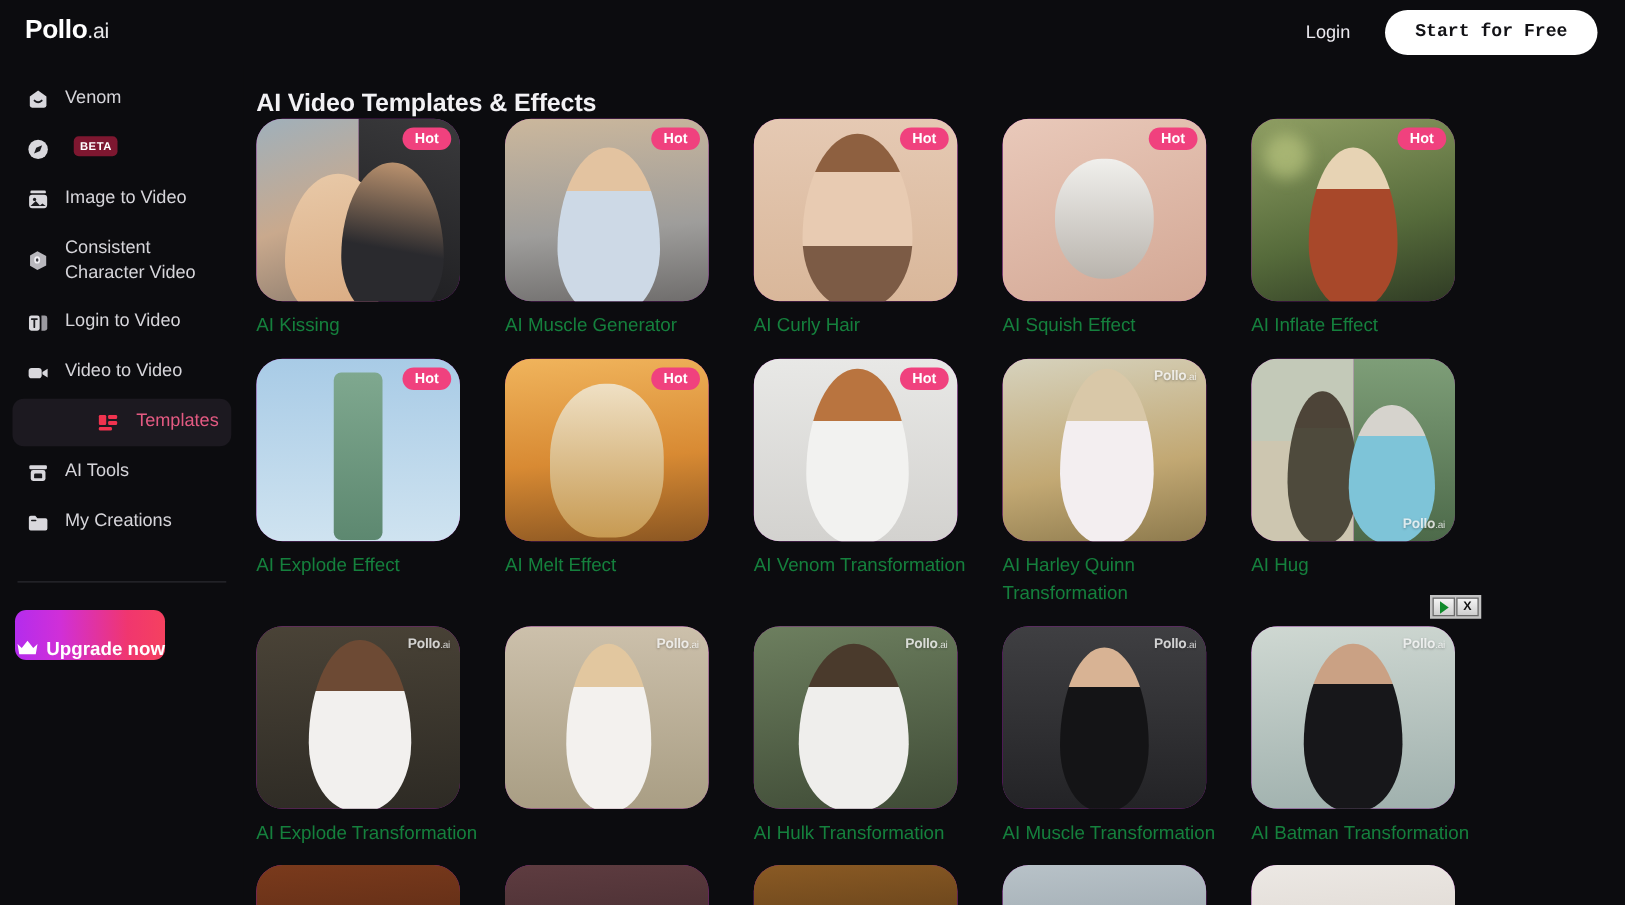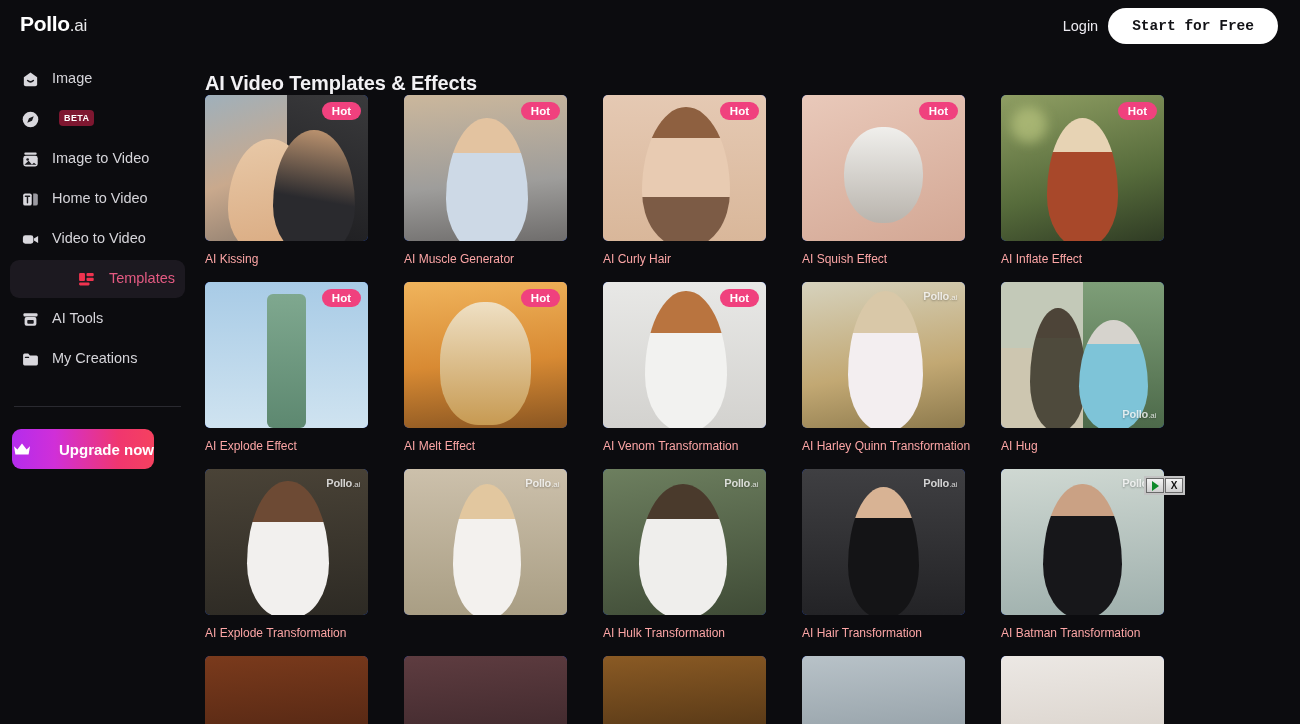--- a/index.html
+++ b/index.html
@@ -18,21 +18,21 @@
     background: #0c0c0f;
   }
   .logo {
     position: absolute; left: 20px; top: 12px;
     font-size: 21px; font-weight: bold; color: #ffffff; letter-spacing: -0.3px;
     display: flex; align-items: baseline;
   }
   .logo .suffix { font-size: 17px; font-weight: 500; color: #e8e8ea; letter-spacing: -0.2px; }
   .header-right {
     position: absolute; right: 22px; top: 8px;
-    display: flex; align-items: center; 
+    display: flex; align-items: center; gap: 18px;
   }
   .login-link {
     color: #eceaf0; font-size: 14.5px; cursor: pointer;
     padding: 6px 10px;
   }
   .start-free-btn {
     background: #ffffff; color: #121216;
     font-size: 14.5px; font-weight: 600;
     padding: 10px 24px; border-radius: 22px; border: none;
     cursor: pointer; font-family: Liberation Mono, monospace;
@@ -64,21 +64,21 @@
     display: inline-block; margin-left: 7px;
     background: #7e1730; color: #fff;
     font-size: 9px; font-weight: bold; letter-spacing: 0.4px;
     padding: 2px 5px; border-radius: 4px; vertical-align: 2px;
   }
   .divider {
     height: 1px; background: #2a2a30;
     margin: 28px 4px 22px 4px;
   }
   .upgrade-btn {
-    display: flex; align-items: center; justify-content: center; gap: 27px;
+    display: flex; align-items: flex-end; justify-content: center; gap: 5px;
     margin: 0 2px;
     height: 40px; border-radius: 9px; border: none;
     background: linear-gradient(90deg, #b42ced 0%, #d02fd8 30%, #f0366f 75%, #f5415f 100%);
     color: #fff; font-size: 15px; font-weight: bold; cursor: pointer;
     font-family: "Liberation Sans", sans-serif;
   }
 
   
   .main {
     position: absolute; left: 195px; top: 52px;
@@ -92,43 +92,43 @@
   }
   .grid {
     display: grid;
     grid-template-columns: repeat(5, 185px);
     column-gap: 14px;
     row-gap: 14px;
   }
   .card { width: 185px; cursor: pointer; }
   .thumb {
     position: relative; width: 163px; height: 146px;
-    border-radius: 5px; overflow: hidden;
-    background: #1d4ed8;
+    border-radius: 21px; overflow: hidden;
+    background: #a21caf;
   }
   .thumb .photo { position: absolute; inset: 0; }
   .hot-badge {
     position: absolute; top: 7px; right: 7px;
     background: #f0417e; color: #ffffff;
     font-size: 11.5px; font-weight: 600;
     padding: 3px 10px; border-radius: 11px;
     z-index: 4;
   }
   .watermark {
     position: absolute; right: 8px; bottom: 8px;
     color: rgba(255,255,255,0.78);
     font-size: 11px; font-weight: bold; z-index: 4;
     letter-spacing: -0.2px;
     text-shadow: 0 1px 2px rgba(0,0,0,0.3);
   }
   .watermark.tr { top: 8px; bottom: auto; }
   .watermark .wm-suffix { font-size: 8px; font-weight: normal; }
   .card-label {
-    margin-top: 9px; color: #fca5a5;
-    font-size: 12px; line-height: 1.5;
+    margin-top: 9px; color: #15803d;
+    font-size: 15px; line-height: 1.5;
     max-width: 180px;
   }
 
   
   .ad-widget {
     position: absolute; left: 1144px; top: 476px;
     display: flex; gap: 1px; z-index: 50;
     background: #c3c3c3; padding: 2px;
   }
   .ad-btn {
@@ -173,21 +173,21 @@
 
   <div class="sidebar">
     <div id="nav-list">
         <div class="nav-item">
           <span class="nav-icon">
             <svg width="19" height="19" viewBox="0 0 20 20">
               <path d="M3 7.5 L10 2.6 L17 7.5 L17 15 Q17 17 15 17 L5 17 Q3 17 3 15 Z" fill="#d9d8dd"></path>
               <path d="M7 11 q3 3 6 0" stroke="#1a1a1e" stroke-width="1.6" fill="none" stroke-linecap="round"></path>
             </svg>
           </span>
-          <span class="nav-label">Image</span>
+          <span class="nav-label">Venom</span>
         </div>
         <div class="nav-item">
           <span class="nav-icon">
             <svg width="19" height="19" viewBox="0 0 20 20">
               <circle cx="10" cy="10" r="8.2" fill="#d9d8dd"></circle>
               <path d="M13.4 6.6 L8.4 8.6 L6.6 13.4 L11.6 11.4 Z" fill="#1a1a1e"></path>
             </svg>
           </span>
           <span class="nav-label"><span class="beta-badge">BETA</span></span>
         </div>
@@ -198,26 +198,36 @@
               <rect x="2.4" y="6" width="15.2" height="11.4" rx="2.6" fill="#d9d8dd"></rect>
               <circle cx="7" cy="10" r="1.4" fill="#1a1a1e"></circle>
               <path d="M3.6 15.6 L8 11.4 L11.5 15.2 L13.6 13.4 L16.4 15.6 Z" fill="#1a1a1e"></path>
             </svg>
           </span>
           <span class="nav-label">Image to Video</span>
         </div>
         <div class="nav-item">
           <span class="nav-icon">
             <svg width="19" height="19" viewBox="0 0 20 20">
+              <path d="M9.4 2.2 L16.8 6 L16.8 14 L9.4 17.8 L3.2 14.4 L3.2 5.6 Z" fill="#b9b8bd"></path>
+              <ellipse cx="9.2" cy="9.4" rx="2.5" ry="3.1" fill="#f0eff3"></ellipse>
+              <ellipse cx="9.2" cy="9.4" rx="1.1" ry="1.5" fill="#3a3a40"></ellipse>
+            </svg>
+          </span>
+          <span class="nav-label">Consistent Character Video</span>
+        </div>
+        <div class="nav-item">
+          <span class="nav-icon">
+            <svg width="19" height="19" viewBox="0 0 20 20">
               <rect x="2.3" y="3.6" width="9" height="12.8" rx="2" fill="#d9d8dd"></rect>
               <path d="M4.6 6.6 H9 M6.8 6.6 V13.4" stroke="#1a1a1e" stroke-width="1.5" stroke-linecap="round"></path>
               <path d="M12.8 3.6 H15.6 Q17.7 3.6 17.7 5.6 V14.4 Q17.7 16.4 15.6 16.4 H12.8 Z" fill="#9b9aa0"></path>
             </svg>
           </span>
-          <span class="nav-label">Home to Video</span>
+          <span class="nav-label">Login to Video</span>
         </div>
         <div class="nav-item">
           <span class="nav-icon">
             <svg width="19" height="19" viewBox="0 0 20 20">
               <rect x="2" y="5.6" width="11" height="8.8" rx="2.6" fill="#d9d8dd"></rect>
               <path d="M13.6 9 L18 6.4 L18 13.6 L13.6 11 Z" fill="#d9d8dd"></path>
             </svg>
           </span>
           <span class="nav-label">Video to Video</span>
         </div>
@@ -401,21 +411,21 @@
           <div class="card-label">AI Hulk Transformation</div>
         </div>
         <div class="card">
           <div class="thumb">
             <div class="photo">
               <div class="ph" style="background:linear-gradient(180deg,#3f3f42,#232326)"></div>
               <div class="figure" style="left:28%;top:12%;width:44%;height:90%;background:linear-gradient(180deg,#d8b394 0 24%,#141416 24%)"></div>
             </div>
             <div class="watermark tr"><span>Pollo</span><span class="wm-suffix">.ai</span></div>
           </div>
-          <div class="card-label">AI Hair Transformation</div>
+          <div class="card-label">AI Muscle Transformation</div>
         </div>
         <div class="card">
           <div class="thumb">
             <div class="photo">
               <div class="ph" style="background:linear-gradient(175deg,#cfd8d2,#9fb0ad)"></div>
               <div class="figure" style="left:26%;top:10%;width:48%;height:92%;background:linear-gradient(180deg,#caa184 0 24%,#17171a 24%)"></div>
             </div>
             <div class="watermark tr"><span>Pollo</span><span class="wm-suffix">.ai</span></div>
           </div>
           <div class="card-label">AI Batman Transformation</div>

